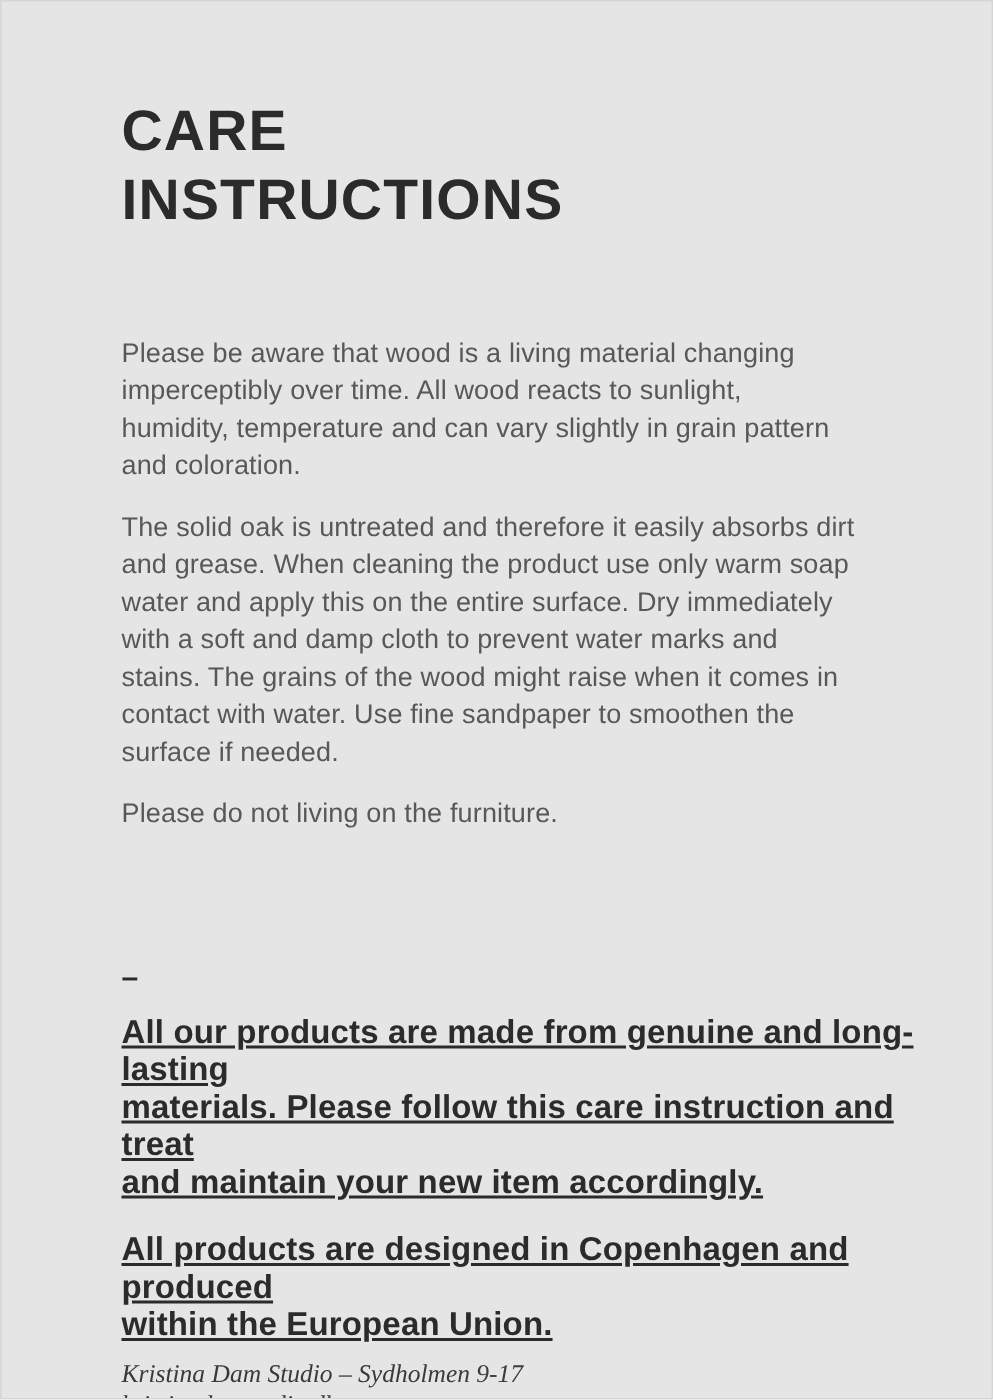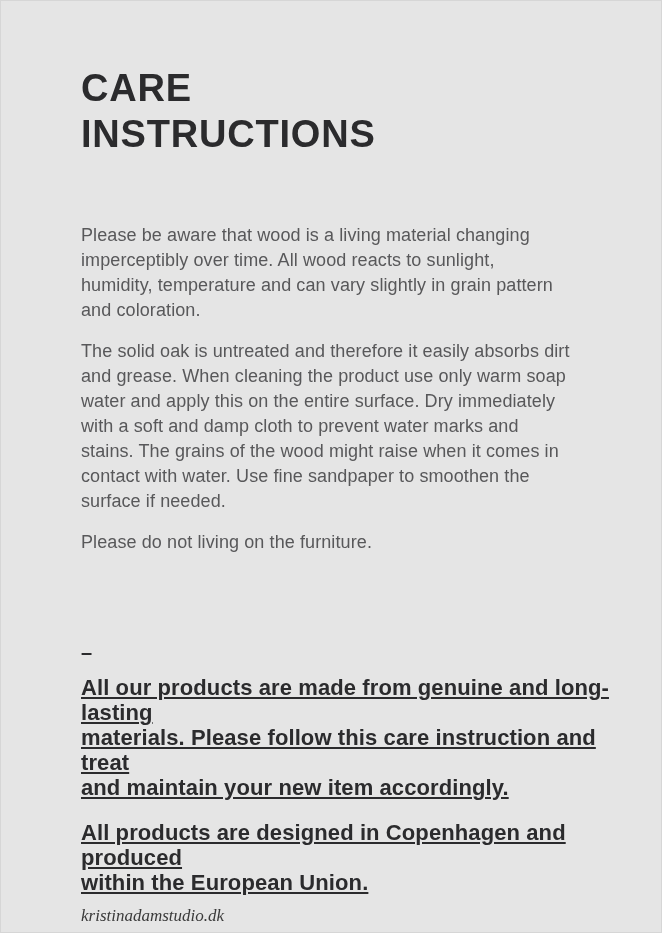--- a/index.html
+++ b/index.html
@@ -99,17 +99,18 @@
     <div class="divider">–</div>
 
     <p class="bold-par">All our products are made from genuine and long-lasting
 materials. Please follow this care instruction and treat
 and maintain your new item accordingly.</p>
 
     <p class="bold-par last">All products are designed in Copenhagen and produced
 within the European Union.</p>
 
     <div class="footer">
+      <div class="footer-line">Kristina Dam Studio – Sydholmen 9-17</div>
       <div class="footer-line">kristinadamstudio.dk</div>
     </div>
 
   </div>
 </div>
 
 </body></html>

